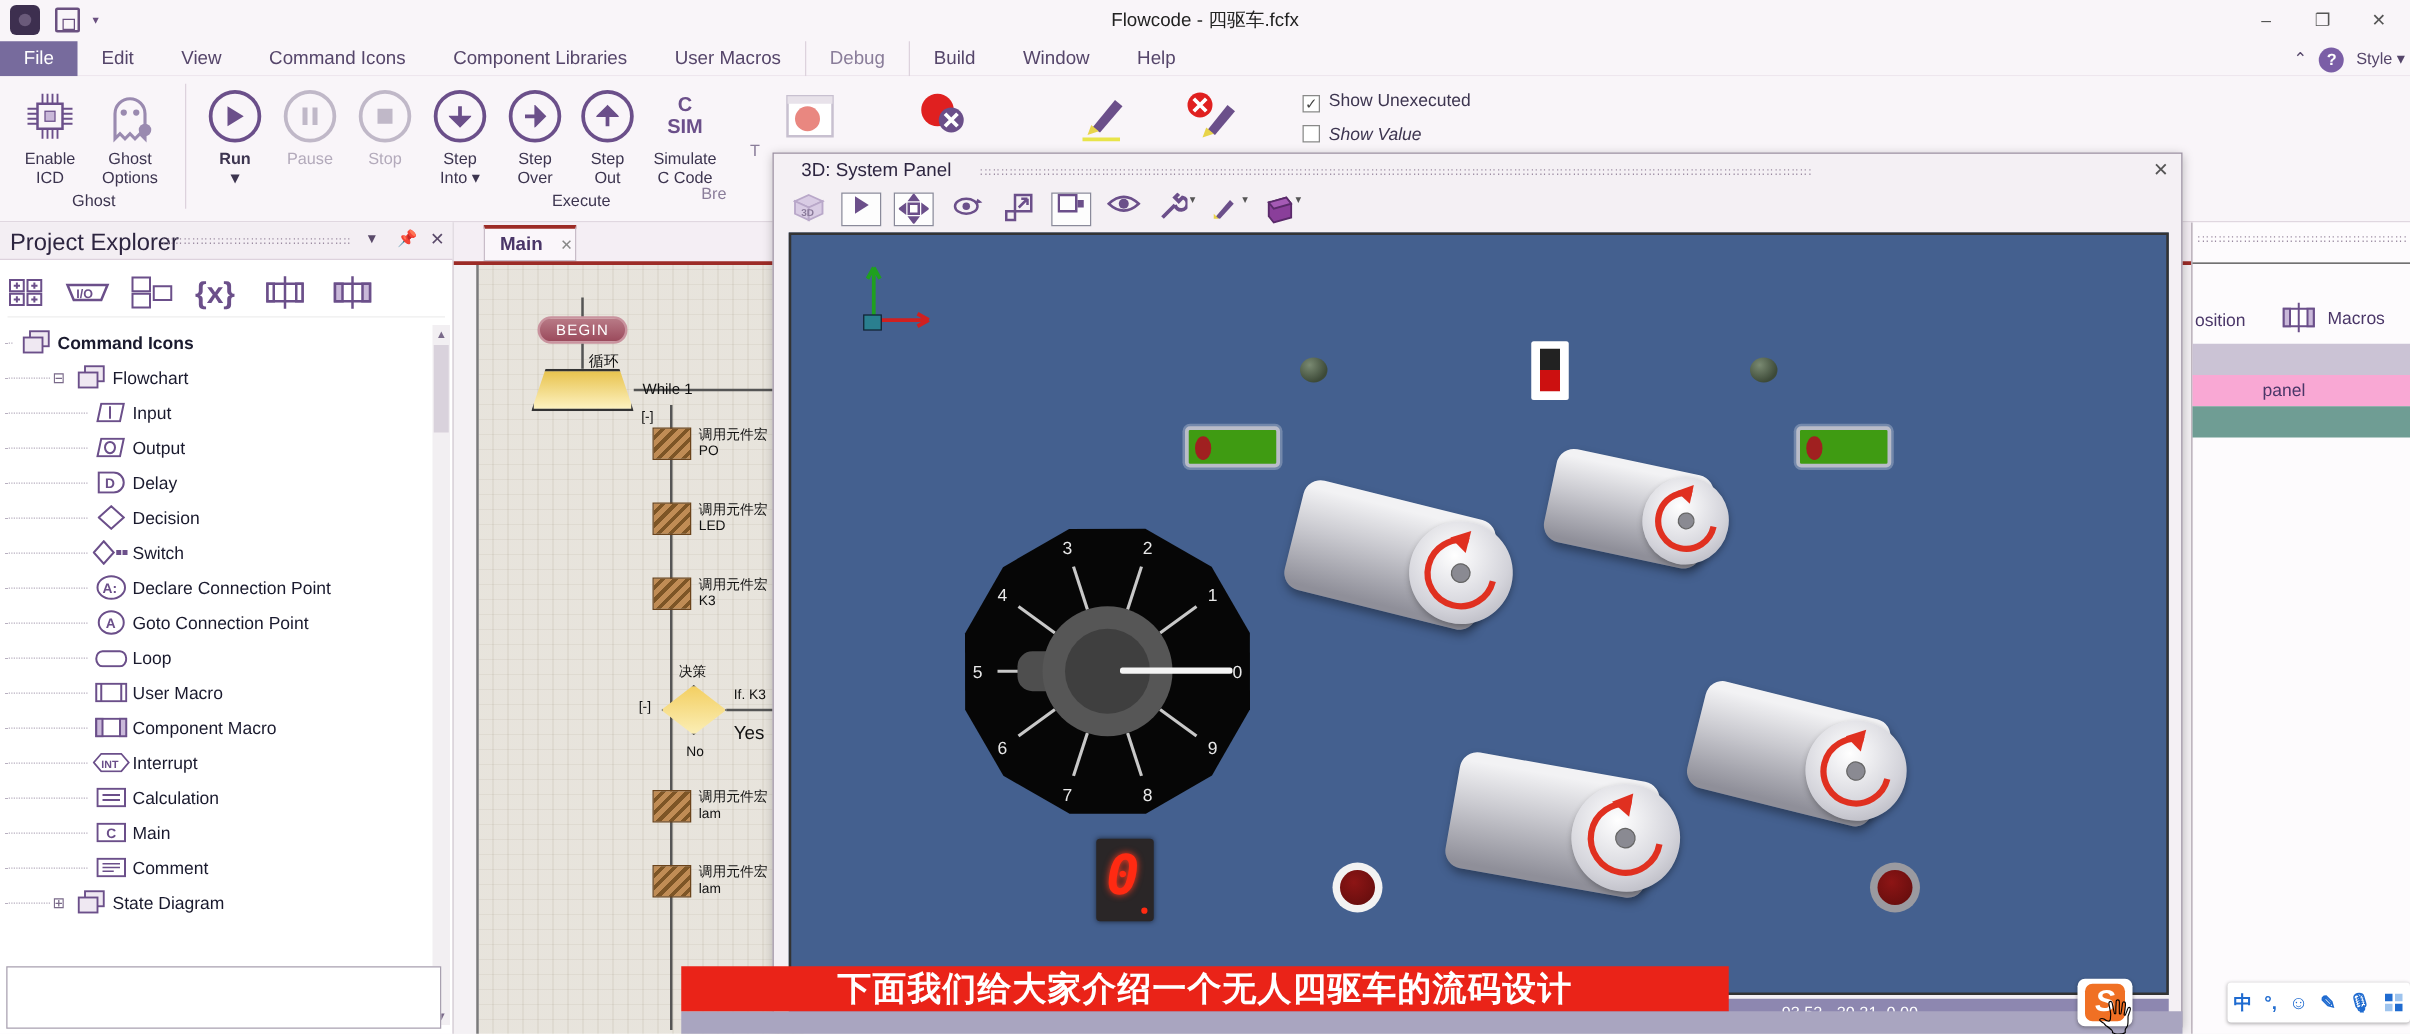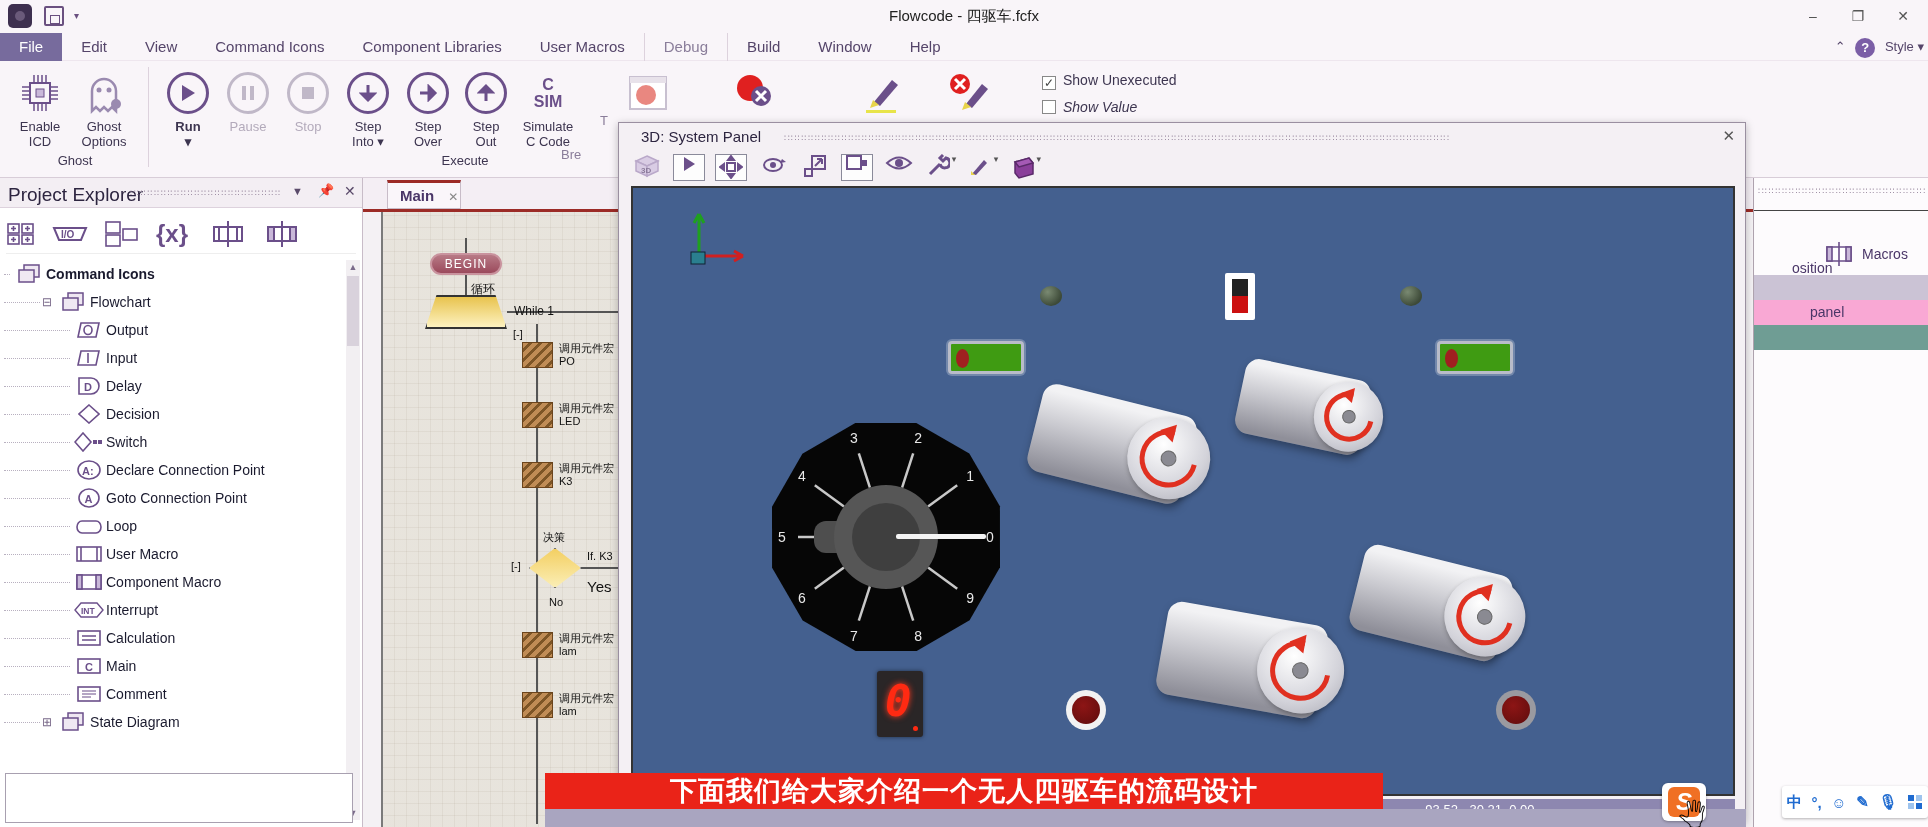--- a/index.html
+++ b/index.html
@@ -81,21 +81,21 @@
   #fc-minus2 { position:absolute; left:128px; top:348px; font-size:11px; color:#111; }
   #fc-iflab { position:absolute; left:204px; top:338px; font-size:11px; color:#111; }
   #fc-yes { position:absolute; left:204px; top:366px; font-size:15px; color:#111; }
   #fc-no { position:absolute; left:166px; top:384px; font-size:11px; color:#111;text-align:right; }
 
   
   #rightpanel { position:absolute; left:1753px; top:178px; width:175px; height:649px; background:#fdfbfd; border-left:1px solid #b0a4b0; }
   #rp-dots { position:absolute; left:4px; top:8px; width:168px; }
   #rp-line { position:absolute; left:0; top:32px; width:100%; height:1px; background:#444; }
   #rp-headrow { position:absolute; left:0; top:62px; width:100%; height:28px; font-size:14px; color:#4a3668; }
-  #rp-pos { position:absolute; left:2px; top:20px;margin-left:36px; }
+  #rp-pos { position:absolute; left:2px; top:8px; }
   #rp-macros { position:absolute; left:108px; top:6px; }
   #rp-mico { position:absolute; left:70px; top:2px; }
   .rp-row { position:absolute; left:0; width:100%; height:25px; }
   #rp-row1 { top:97px; background:#cbc3d5; }
   #rp-row2 { top:122px; background:#f9a8d4; font-size:14px; color:#4a3668; padding:4px 0 0 56px; }
   #rp-row3 { top:147px; background:#6f9d94; }
 
   
   #p3d { position:absolute; left:618px; top:122px; width:1128px; height:700px; background:#f4f0f4; border:1px solid #9a8fa0; box-shadow:0 2px 8px rgba(0,0,0,.25); }
   #p3d-title { position:absolute; left:0; top:0; width:100%; height:28px; }
@@ -387,34 +387,34 @@
             </g>
           </svg>
         </span>
         <span>Flowchart</span>
       </div>
       <div class="titem">
         <span style="width: 66px; flex: 0 0 auto; border-bottom: 1px dotted rgb(184, 176, 192); height: 1px; margin-right: 2px;"></span>
         <span class="tico">
           <svg width="26" height="16">
             <path d="M5 1 H23 L20 15 H2 Z" fill="#fff" stroke="#6b4f8a" stroke-width="1.6"></path>
-            <ellipse cx="12" cy="8" rx="4" ry="4.5" fill="none" stroke="#6b4f8a" stroke-width="1.6"></ellipse>
-          </svg>
-        </span>
-        <span>Output</span>
+            <path d="M12 3 v10" stroke="#6b4f8a" stroke-width="1.6"></path>
+          </svg>
+        </span>
+        <span>Input</span>
       </div>
       <div class="titem">
         <span style="width: 66px; flex: 0 0 auto; border-bottom: 1px dotted rgb(184, 176, 192); height: 1px; margin-right: 2px;"></span>
         <span class="tico">
           <svg width="26" height="16">
             <path d="M5 1 H23 L20 15 H2 Z" fill="#fff" stroke="#6b4f8a" stroke-width="1.6"></path>
-            <path d="M12 3 v10" stroke="#6b4f8a" stroke-width="1.6"></path>
-          </svg>
-        </span>
-        <span>Input</span>
+            <ellipse cx="12" cy="8" rx="4" ry="4.5" fill="none" stroke="#6b4f8a" stroke-width="1.6"></ellipse>
+          </svg>
+        </span>
+        <span>Output</span>
       </div>
       <div class="titem">
         <span style="width: 66px; flex: 0 0 auto; border-bottom: 1px dotted rgb(184, 176, 192); height: 1px; margin-right: 2px;"></span>
         <span class="tico">
           <svg width="24" height="18">
             <path d="M2 1 h12 a8 8 0 0 1 0 16 h-12 Z" fill="#fff" stroke="#6b4f8a" stroke-width="1.6"></path>
             <text x="7" y="13.5" font-size="11" font-weight="bold" fill="#6b4f8a">D</text>
           </svg>
         </span>
         <span>Delay</span>

